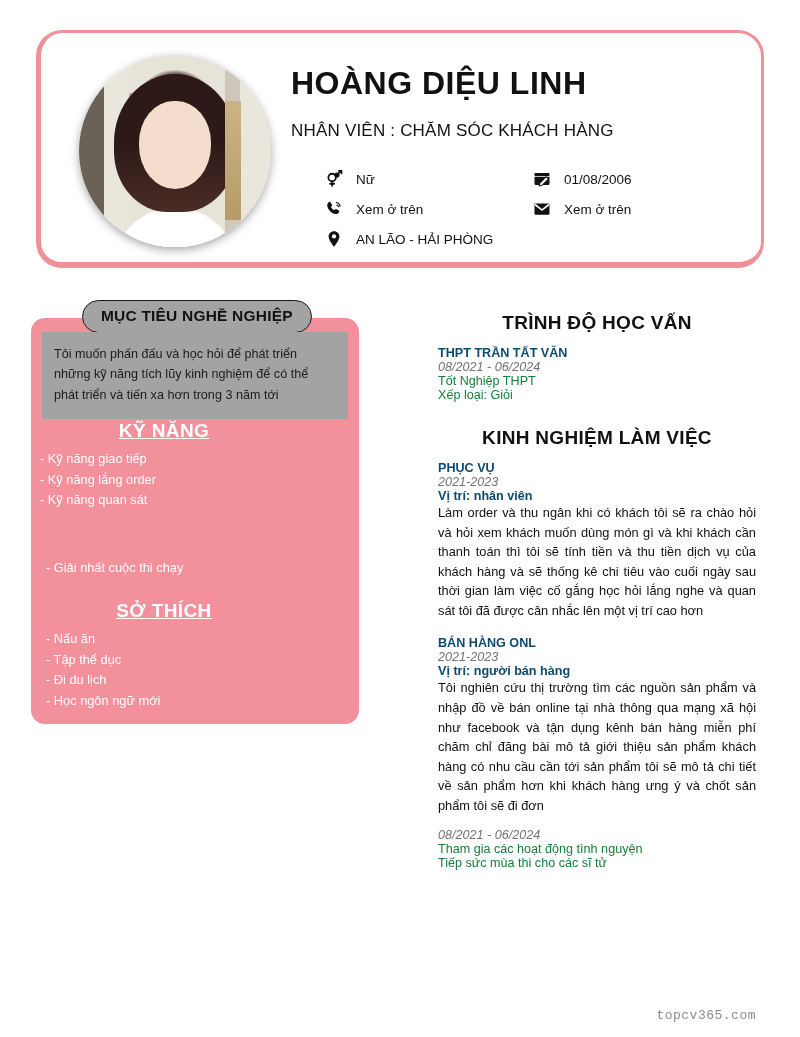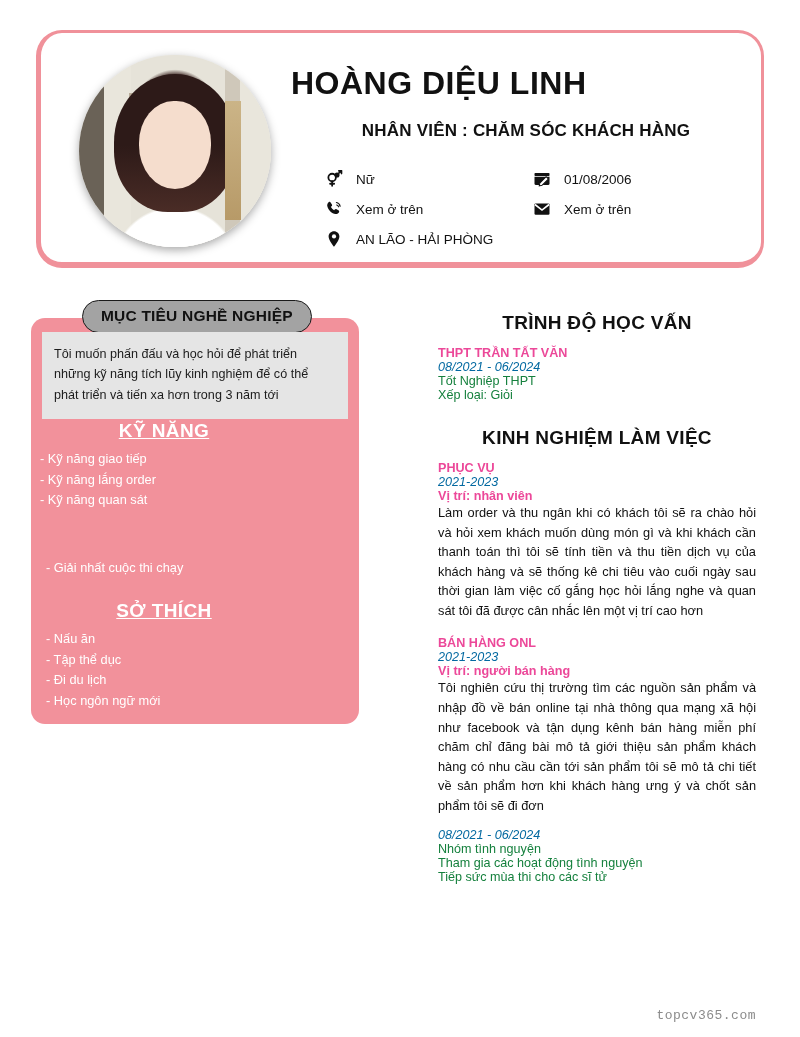--- a/index.html
+++ b/index.html
@@ -67,22 +67,22 @@
     background: #f5ddcd;
   }
 
   .name {
     position: absolute; left: 250px; top: 32px; width: 470px;
     text-align: left;
     font-size: 32px; font-weight: bold; letter-spacing: 0.5px;
   }
   .job-title {
     position: absolute; left: 250px; top: 88px; width: 470px;
-    text-align: center;
-    font-size: 17px; font-weight: bold; letter-spacing: 0.2px;
+    text-align: left;
+    font-size: 17px; font-weight: normal; letter-spacing: 0.2px;
   }
 
   .contacts {
     position: absolute; left: 284px; top: 135px; width: 440px;
     display: grid;
     grid-template-columns: 208px 1fr;
     row-gap: 8px;
   }
   .c-item { display: flex; align-items: center; gap: 13px; height: 22px; text-align: right; }
   .c-item .ic { width: 18px; height: 18px; flex: 0 0 18px; display: block; }
@@ -91,21 +91,21 @@
   
   .left-panel {
     position: absolute; left: 31px; top: 318px;
     width: 328px; height: 406px;
     background: #f2919b;
     border-radius: 14px;
   }
   .objective-box {
     position: absolute; left: 42px; top: 332px;
     width: 306px; padding: 12px 12px 14px 12px;
-    background: #e5e5e5;
+    background: #a3a3a3;
     font-size: 12.6px; line-height: 1.62; color: #1c1c1c;
   }
   .pill {
     position: absolute; left: 82px; top: 300px;
     padding: 6px 18px 7px 18px;
     background: #a3a3a3;
     border: 1.6px solid #1a1a1a;
     border-radius: 22px;
     font-size: 15.5px; font-weight: bold; letter-spacing: 0.2px;
     white-space: nowrap;
@@ -116,22 +116,22 @@
     font-size: 19px; font-weight: bold; letter-spacing: 0.4px; text-decoration: underline;
   }
   .p-list { position: absolute; color: #ffffff; font-size: 12.8px; line-height: 1.62; }
 
   
   .right-col { position: absolute; left: 438px; top: 312px; width: 318px; }
   .r-head {
     text-align: center; font-size: 19px; font-weight: bold;
     letter-spacing: 0.3px; color: #111;
   }
-  .r-sub { font-size: 12.6px; font-weight: bold; color: #ec4899; }
-  .r-date { font-size: 12.6px; font-style: italic; color: #0369a1; }
+  .r-sub { font-size: 12.6px; font-weight: bold; color: #0c4a6e; }
+  .r-date { font-size: 12.6px; font-style: italic; color: #737373; }
   .r-line { font-size: 12.6px; color: #15803d; }
   .r-para { font-size: 12.8px; line-height: 1.53; color: #111; text-align: justify; }
 
   .footer {
     position: absolute; right: 44px; bottom: 14px;
     font-family: "Liberation Mono", monospace;
     font-size: 13px; color: #8b8b8b; letter-spacing: 0.5px;
   }
 </style>
 </head>
@@ -255,21 +255,20 @@
 
     <div style="margin-top:16px;">
       <div class="r-sub">BÁN HÀNG ONL</div>
       <div class="r-date">2021-2023</div>
       <div class="r-sub">Vị trí: người bán hàng</div>
       <div class="r-para">Tôi nghiên cứu thị trường tìm các nguồn sản phẩm và nhập đồ về bán online tại nhà thông qua mạng xã hội như facebook và tận dụng kênh bán hàng miễn phí chăm chỉ đăng bài mô tả giới thiệu sản phẩm khách hàng có nhu cầu cần tới sản phẩm tôi sẽ mô tả chi tiết về sản phẩm hơn khi khách hàng ưng ý và chốt sản phẩm tôi sẽ đi đơn</div>
     </div>
 
     <div style="margin-top:12px;">
       <div class="r-date">08/2021 - 06/2024</div>
-      <div class="r-line">Nhóm tình nguyện</div>
       <div class="r-line">Tham gia các hoạt động tình nguyện</div>
       <div class="r-line">Tiếp sức mùa thi cho các sĩ tử</div>
     </div>
 
   </div>
 
   <div class="footer">topcv365.com</div>
 
 </div>
 

